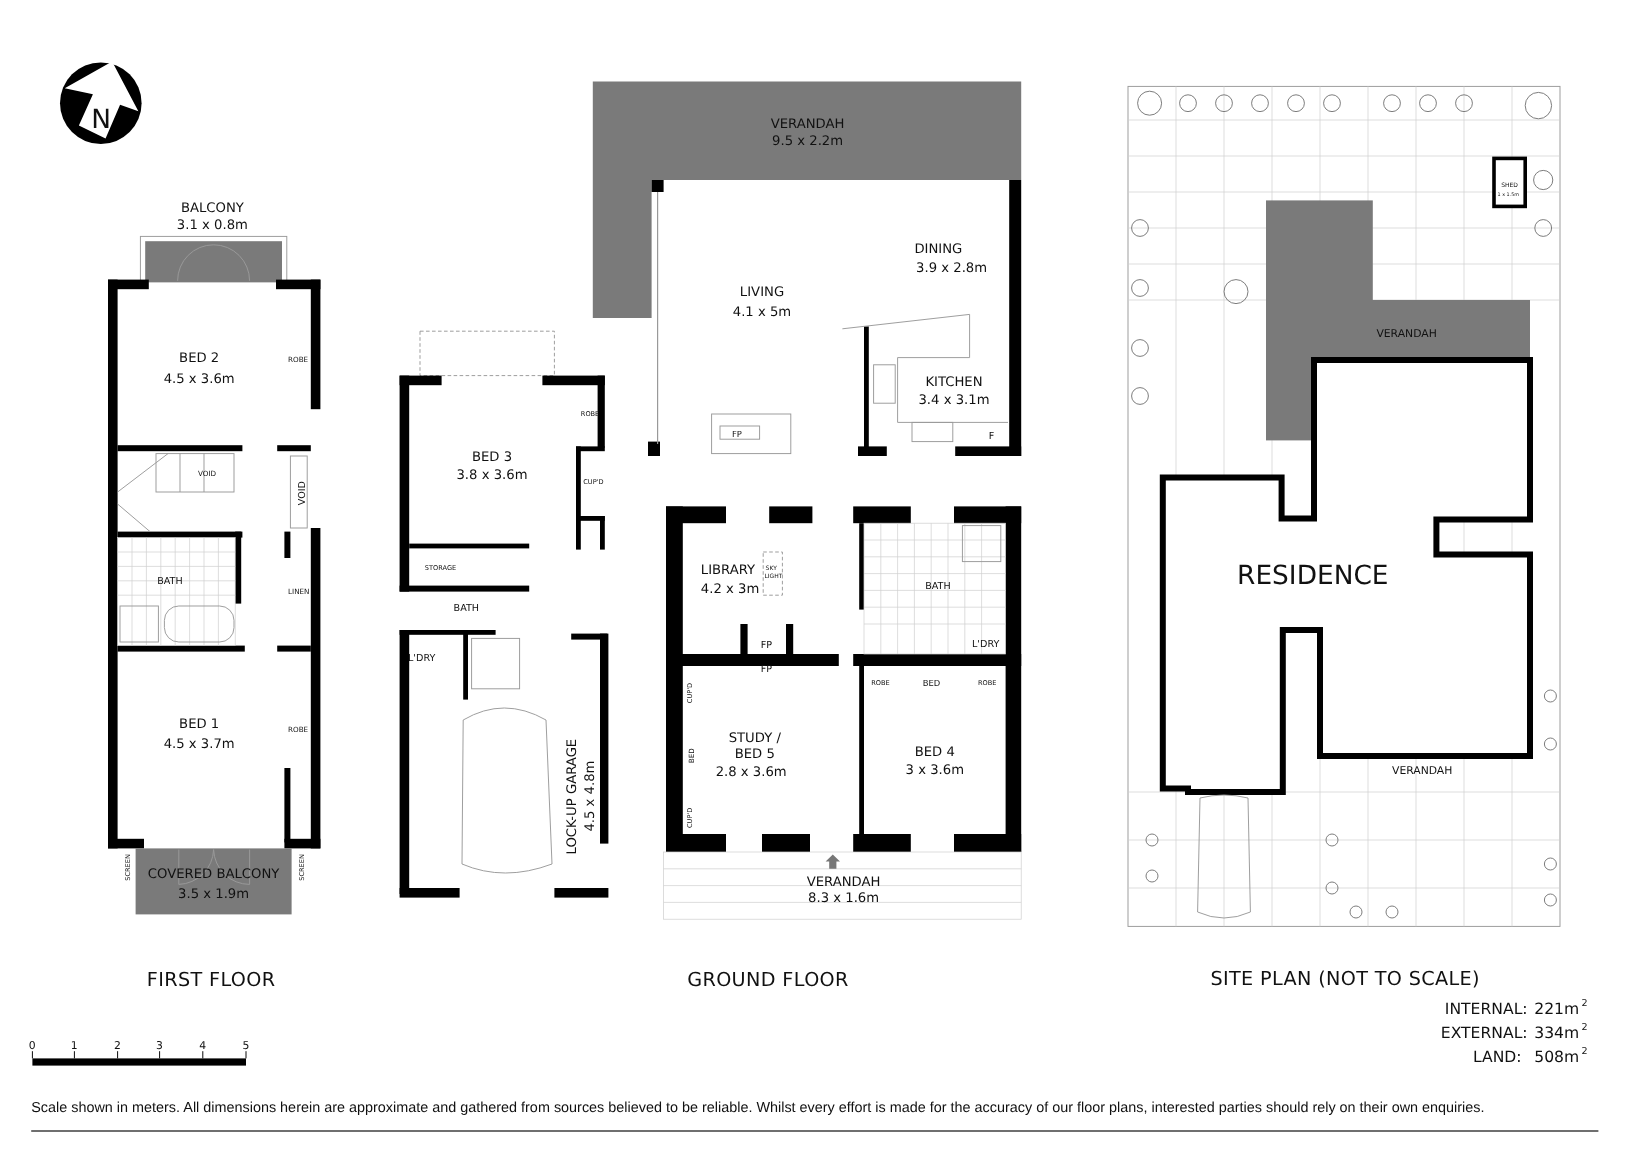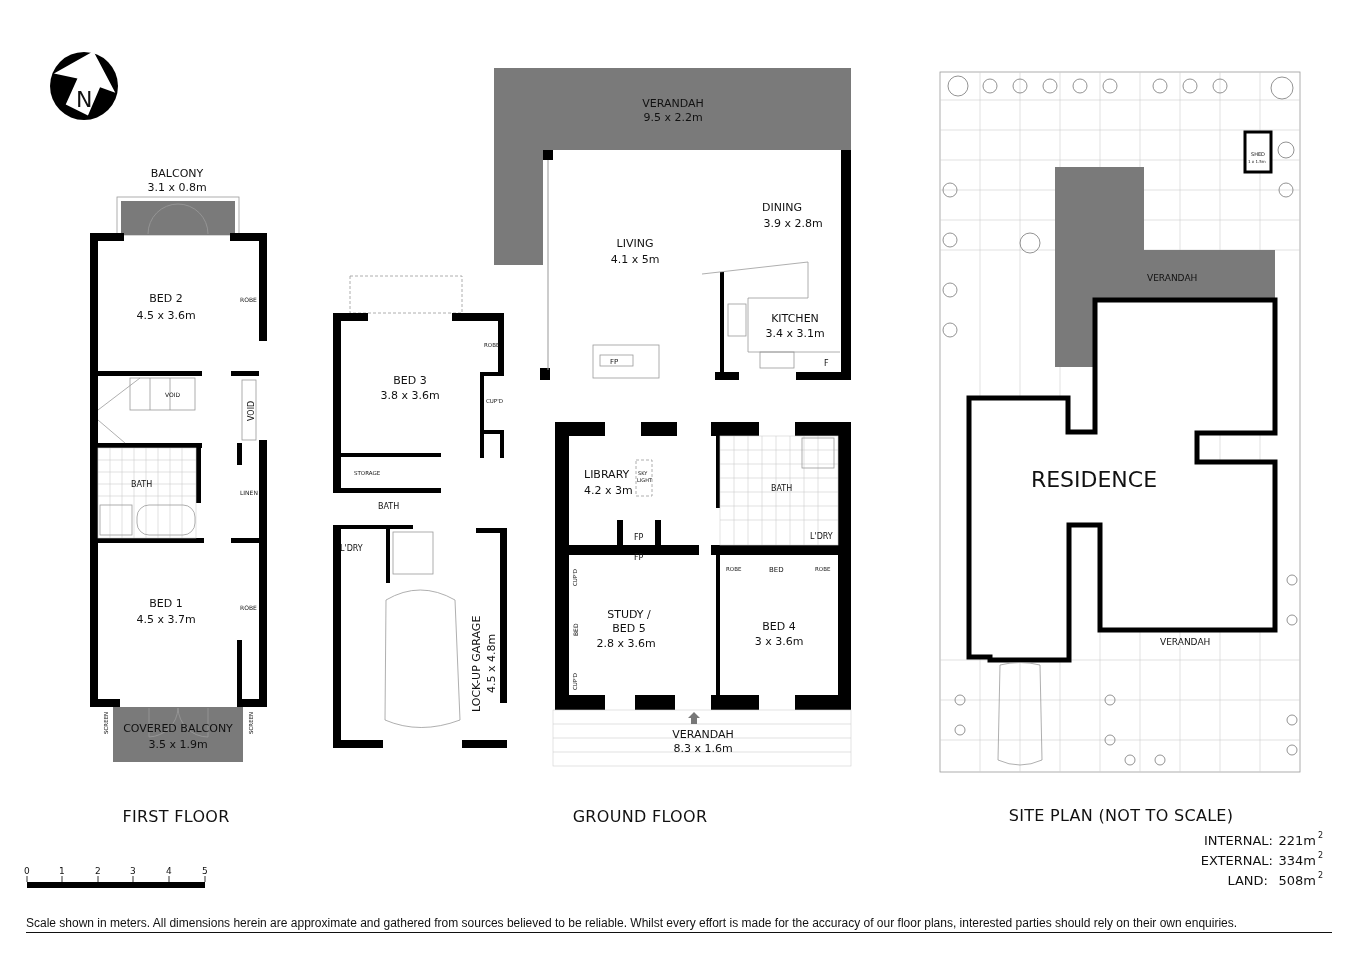--- a/index.html
+++ b/index.html
@@ -7,21 +7,21 @@
          font-family: "DejaVu Sans", sans-serif; color: #111; }
   #plan { position: absolute; left: 0; top: 0; width: 1358px; height: 960px; }
   .lbl { font-family: "DejaVu Sans", sans-serif; fill: #111; }
   .room { font-size: 11px; }
   .room-sm { font-size: 6px; }
   .title { font-size: 16px; letter-spacing: 0.3px; }
   .area { font-size: 13px; }
   .res { font-size: 22px; }
   .disclaimer { position: absolute; left: 26px; top: 916px; width: 1306px;
                 font-family: "Liberation Sans", sans-serif; font-size: 12px;
-                color: #111; border-bottom: 1.5px solid #111; padding-bottom: 2px;
+                color: #111; border-bottom: 1.5px solid #111; padding-bottom: 12px;
                 white-space: nowrap; }
   .wall { fill: #000; }
   .grey { fill: #7a7a7a; }
   .thin { fill: none; stroke: #9a9a9a; stroke-width: 0.8; }
   .tile { fill: none; stroke: #cfcfcf; stroke-width: 0.6; }
   .plant { fill: none; stroke: #777; stroke-width: 0.8; }
 </style>
 </head>
 <body>
 

